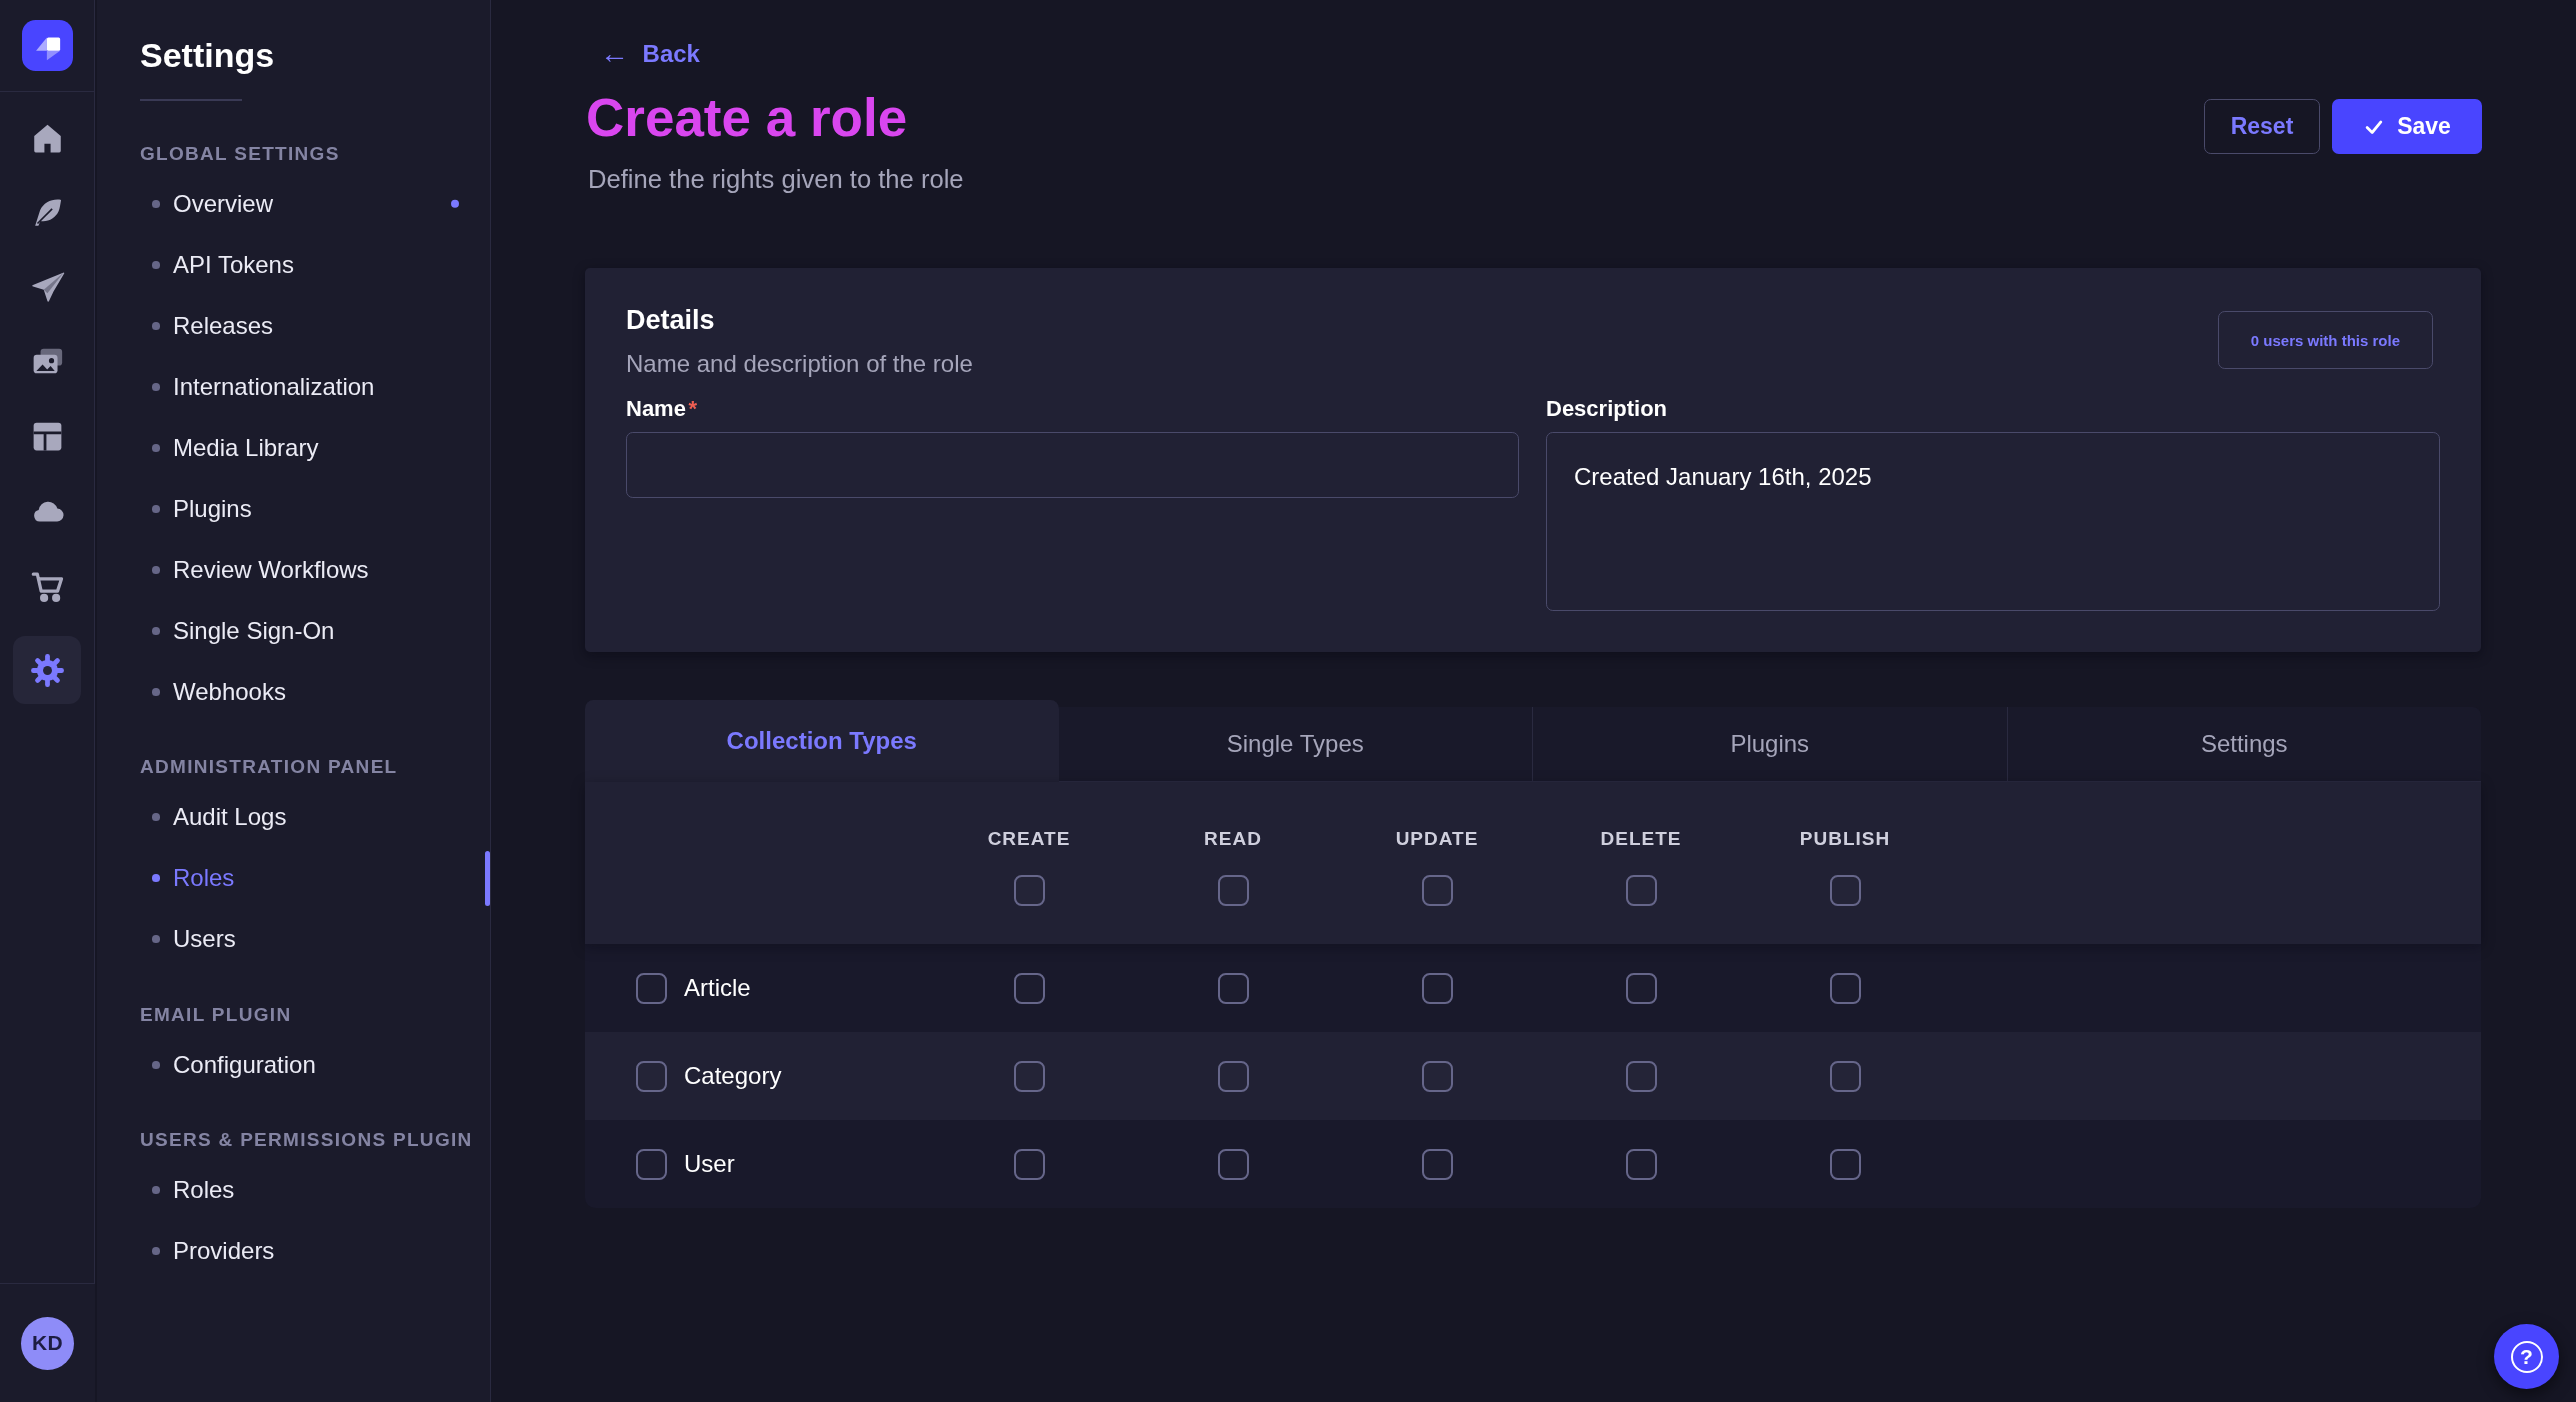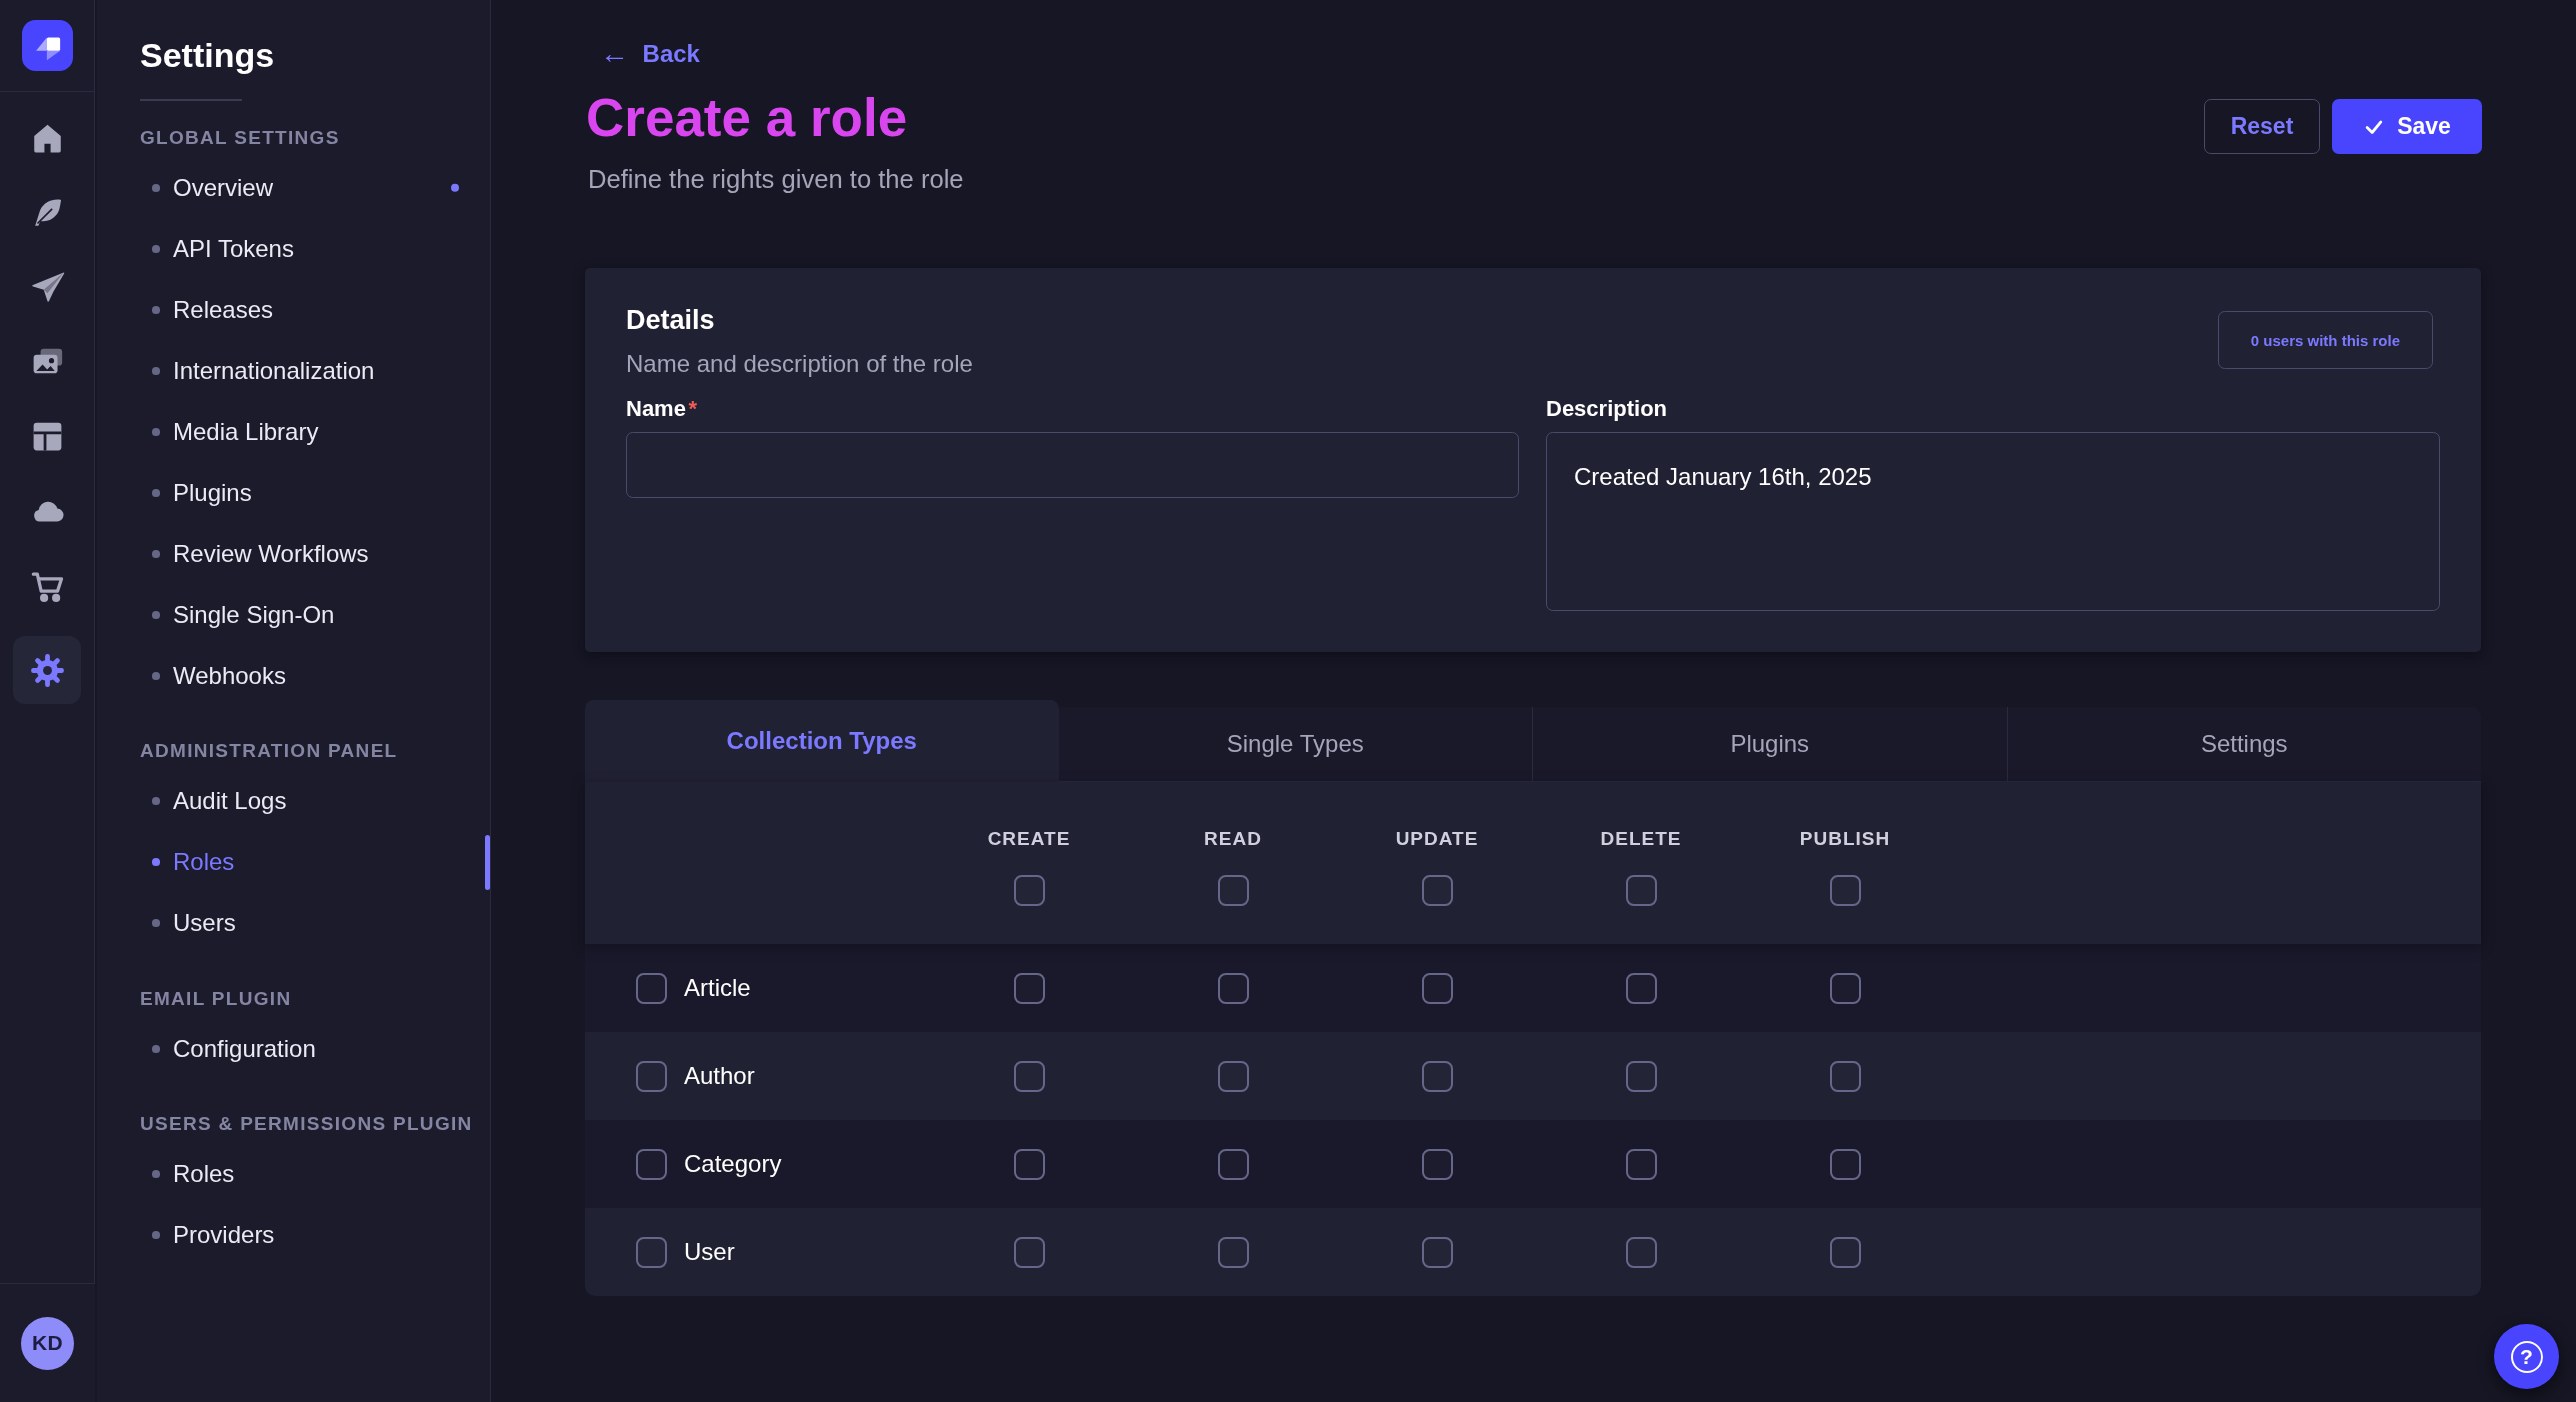--- a/index.html
+++ b/index.html
@@ -25,21 +25,21 @@
                display:flex;align-items:center;justify-content:center;background:#1b1b2b;}
   .avatar{width:53px;height:53px;border-radius:50%;background:#8e8cf8;color:#1d1d42;font-weight:700;
           font-size:21px;display:flex;align-items:center;justify-content:center;cursor:pointer;letter-spacing:0.4px;}
 
   
   .subnav{position:absolute;left:97px;top:0;width:394px;height:100%;background:#1b1b2b;
           border-right:1.7px solid #2a2a40;overflow:hidden;}
   .subnav-title{padding:36px 0 0 43px;font-size:34px;font-weight:700;color:#ffffff;}
   .subnav-divider{margin:24px 0 0 43px;width:102px;height:1.7px;background:#3a3a55;}
   .nav-header{margin:34px 0 8.5px 43px;font-size:19px;font-weight:700;letter-spacing:1.3px;color:#8484a3;}
-  .nav-header:first-of-type{margin-top:26px;}
+  .nav-header:first-of-type{margin-top:42px;}
   .nav-item{position:relative;height:61px;display:flex;align-items:center;padding-left:76px;
             font-size:24px;color:#ebebf5;cursor:pointer;}
   .nav-item::before{content:"";position:absolute;left:55px;width:7.7px;height:7.7px;border-radius:50%;background:#666687;}
   .nav-item.active{color:#7b79ff;}
   .nav-item.active::before{background:#7b79ff;}
   .nav-item.active::after{content:"";position:absolute;right:0;top:3.4px;width:5.1px;height:55px;
                           background:#7b79ff;border-radius:3.4px;}
   .notif-dot{display:none;}
   .nav-item.has-dot .notif-dot{display:block;position:absolute;right:31px;top:50%;transform:translateY(-50%);
             width:8.5px;height:8.5px;border-radius:50%;background:#7b79ff;}
@@ -316,39 +316,20 @@
           </div>
           <div class="cb-cell">
             <div class="cb"></div>
           </div>
           <div class="cb-cell">
             <div class="cb"></div>
           </div>
         </div>
         <div class="row">
           <div class="cb"></div>
-          <div class="row-label">Author</div>
-          <div class="cb-cell">
-            <div class="cb"></div>
-          </div>
-          <div class="cb-cell">
-            <div class="cb"></div>
-          </div>
-          <div class="cb-cell">
-            <div class="cb"></div>
-          </div>
-          <div class="cb-cell">
-            <div class="cb"></div>
-          </div>
-          <div class="cb-cell">
-            <div class="cb"></div>
-          </div>
-        </div>
-        <div class="row">
-          <div class="cb"></div>
           <div class="row-label">Category</div>
           <div class="cb-cell">
             <div class="cb"></div>
           </div>
           <div class="cb-cell">
             <div class="cb"></div>
           </div>
           <div class="cb-cell">
             <div class="cb"></div>
           </div>

